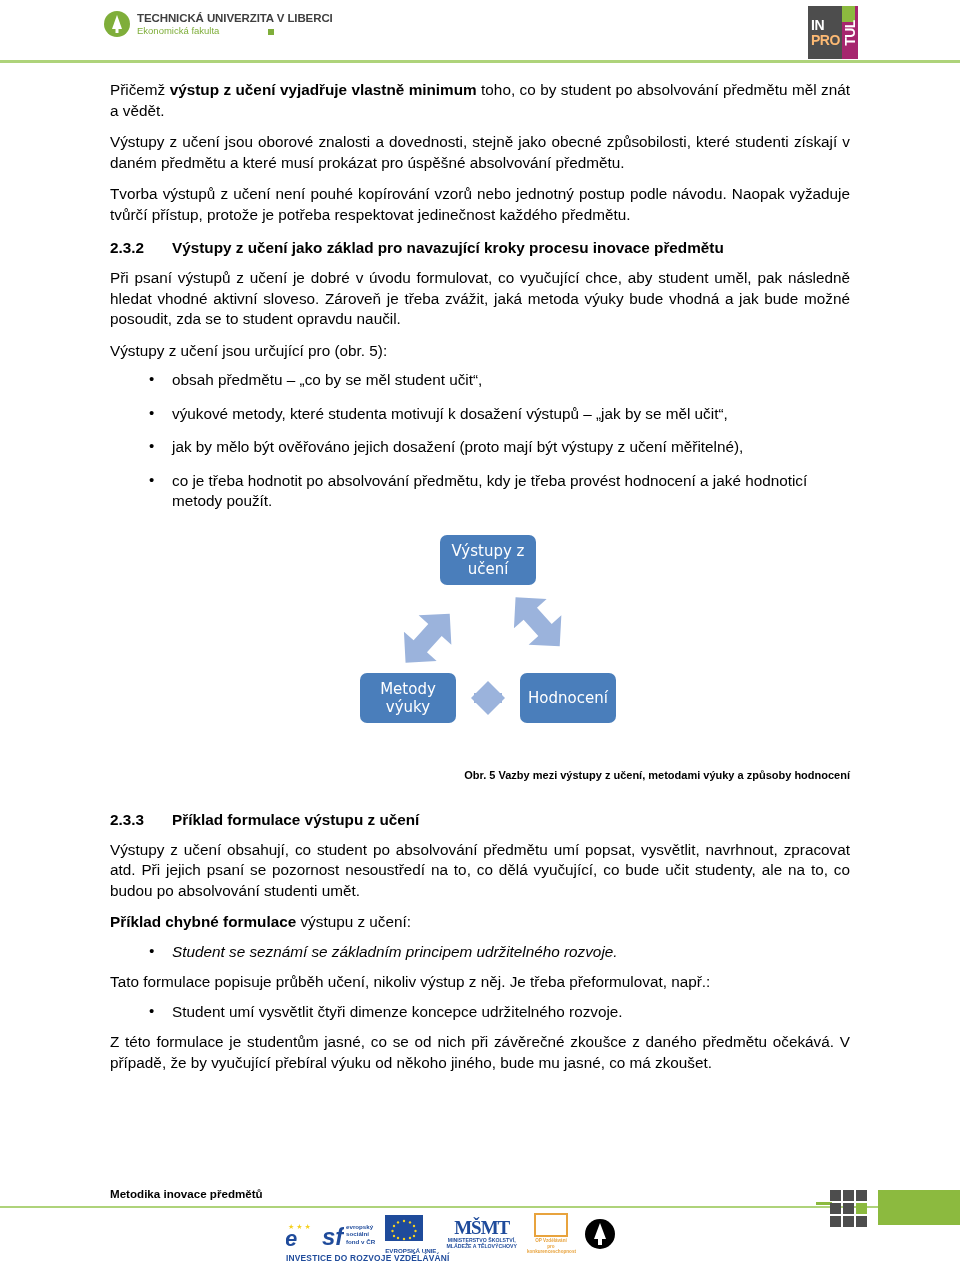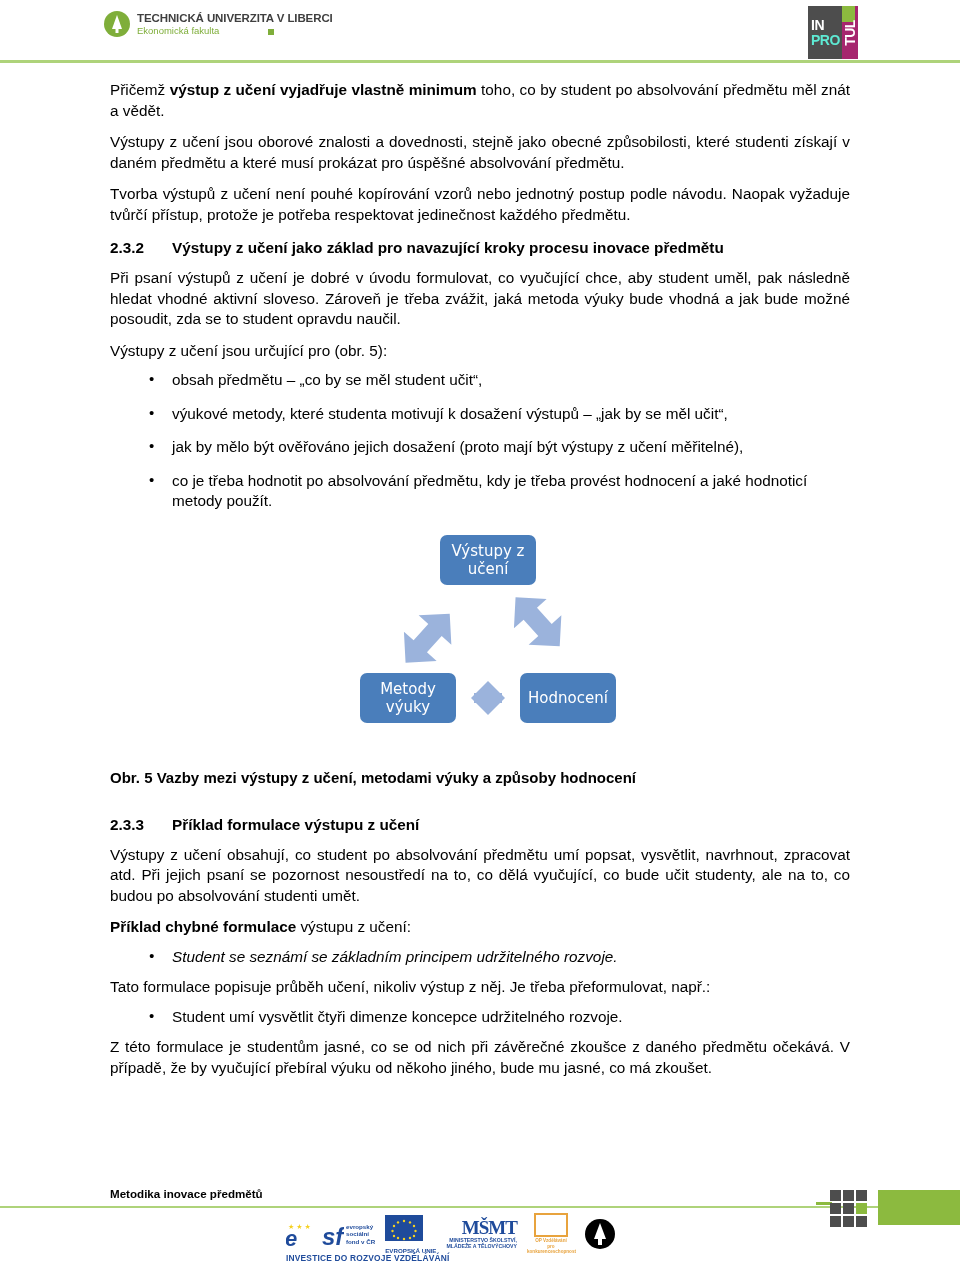--- a/index.html
+++ b/index.html
@@ -86,21 +86,21 @@
   }
   .ip-left {
     background: #4d4d4d;
     display: flex;
     flex-direction: column;
     justify-content: center;
     padding-left: 3px;
     box-sizing: border-box;
   }
   .ip-in, .ip-pro {
-    color: #5eead4;
+    color: #fdba74;
     font-weight: bold;
     font-size: 14px;
     line-height: 15px;
     letter-spacing: -0.5px;
   }
   .ip-in { color: #ffffff; }
   .ip-right {
     background: #a6266e;
     position: relative;
     overflow: hidden;
@@ -200,23 +200,24 @@
     line-height: 18px;
     font-family: "DejaVu Sans", sans-serif;
   }
   .dbox.outputs { left: 100px; top: 10px; width: 96px; height: 50px; }
   .dbox.methods { left: 20px;  top: 148px; width: 96px; height: 50px; }
   .dbox.assess  { left: 180px; top: 148px; width: 96px; height: 50px; }
 
   .arrow-svg { position: absolute; left: 0; top: 0; width: 300px; height: 210px; }
 
   .fig-caption {
-    font-size: 15px;
+    font-size: 11px;
     font-weight: bold;
     margin: 24px 0 0 0;
+    text-align: right;
   }
 
   
   .footer-rule {
     position: absolute;
     left: 0; top: 1206px;
     width: 960px; height: 2px;
     background: #aed37a;
   }
   .footer-title {
@@ -240,21 +241,21 @@
     color: #1f4b9b;
     line-height: 7.4px;
     font-weight: bold;
   }
   .eu-flag {
     width: 38px; height: 26px;
     background: #1f4b9b;
     position: relative;
   }
   .eu-label { font-size: 6.2px; color:#1f4b9b; font-weight: bold; margin-top:2px; text-align:center;}
-  .msmt { text-align: right; }
+  .msmt { text-align: center; }
   .msmt-mark {
     font-size: 19px; font-weight: bold; color:#1f4b9b;
     font-family: "Liberation Serif", serif;
     line-height: 18px; letter-spacing: -1px;
   }
   .msmt-txt { font-size: 5.2px; color:#1f4b9b; line-height: 6.2px; font-weight:bold;}
   .opvk {
     width: 48px; text-align:center;
   }
   .opvk-box {

